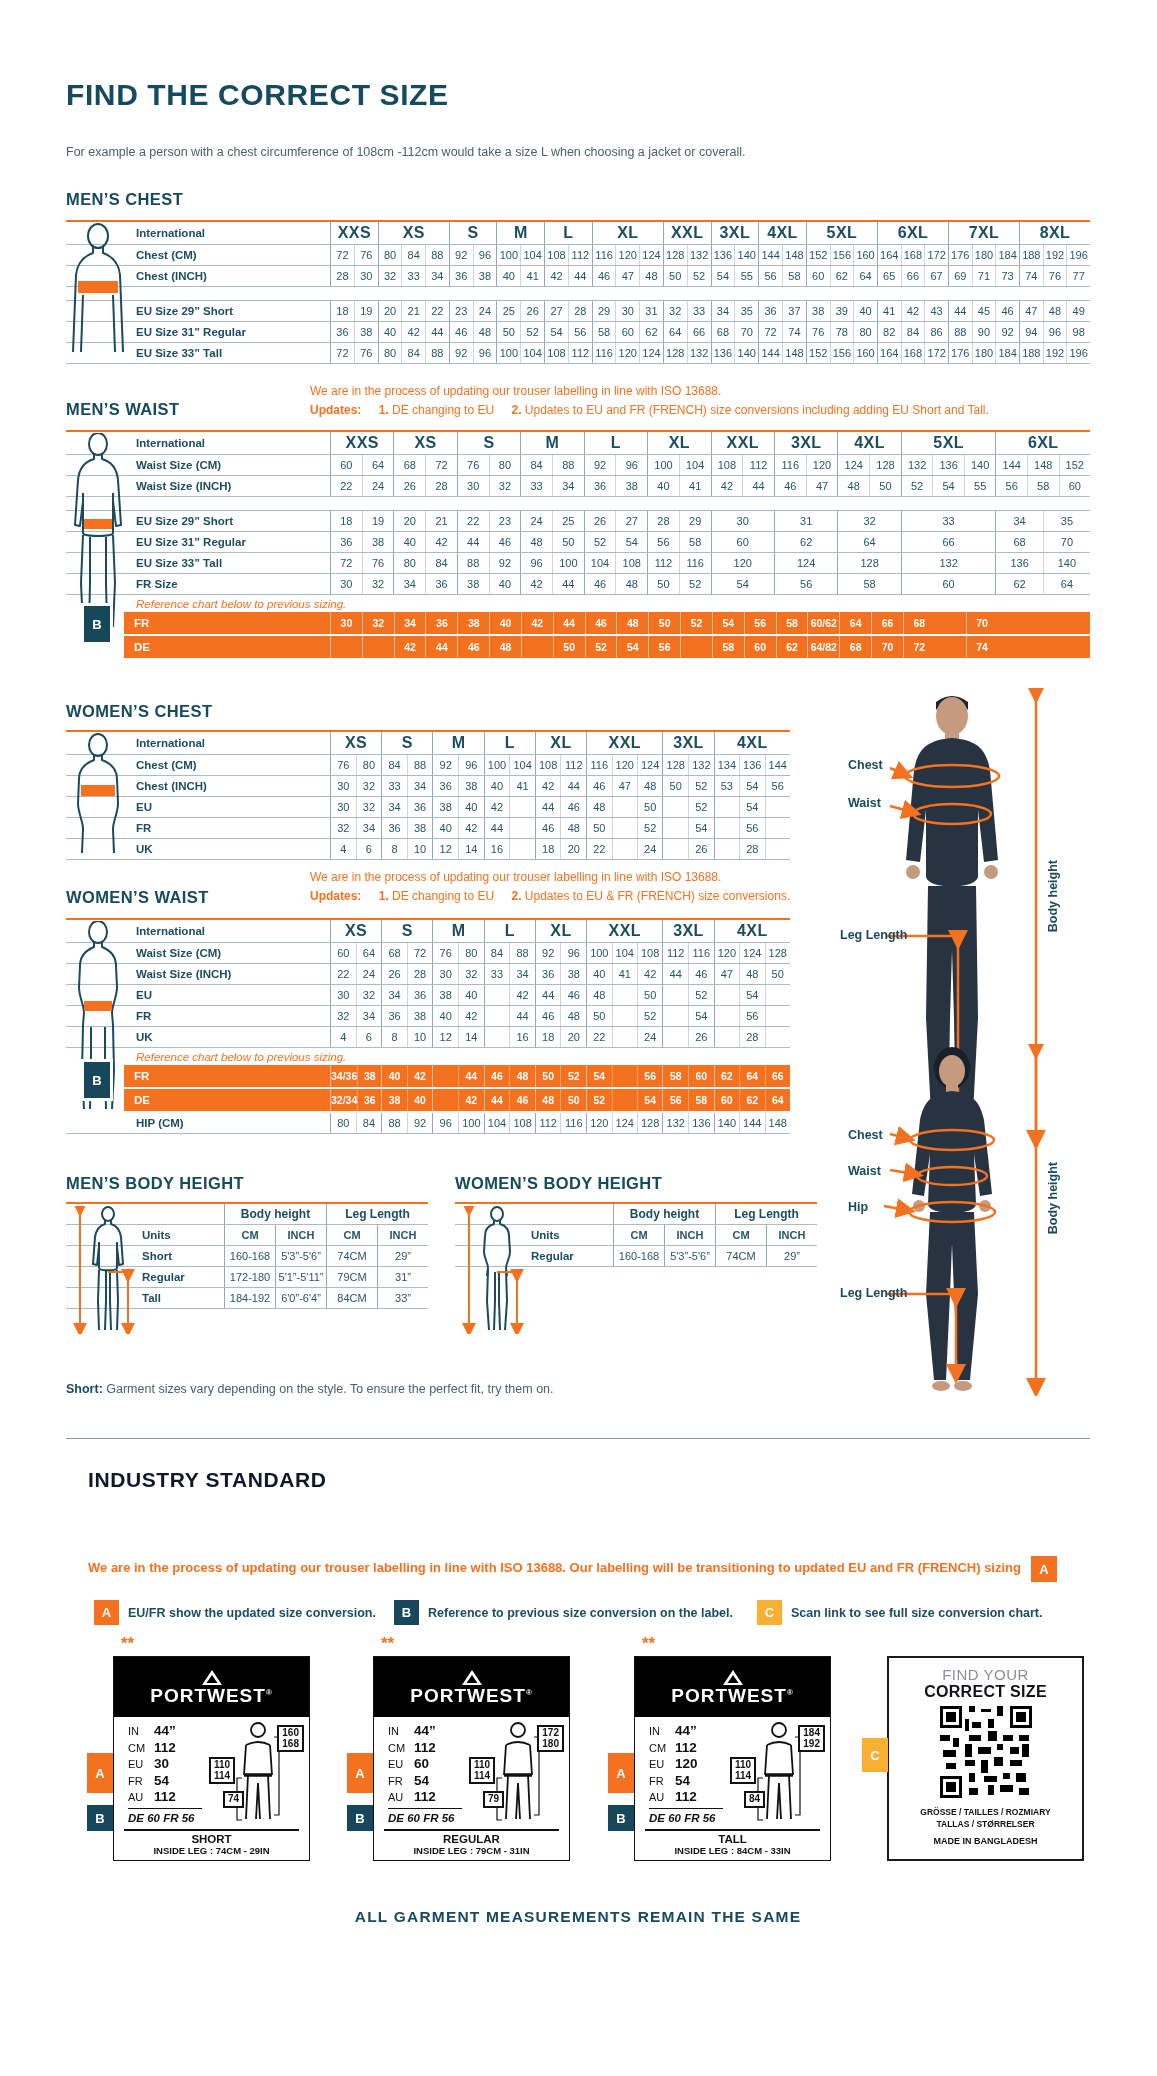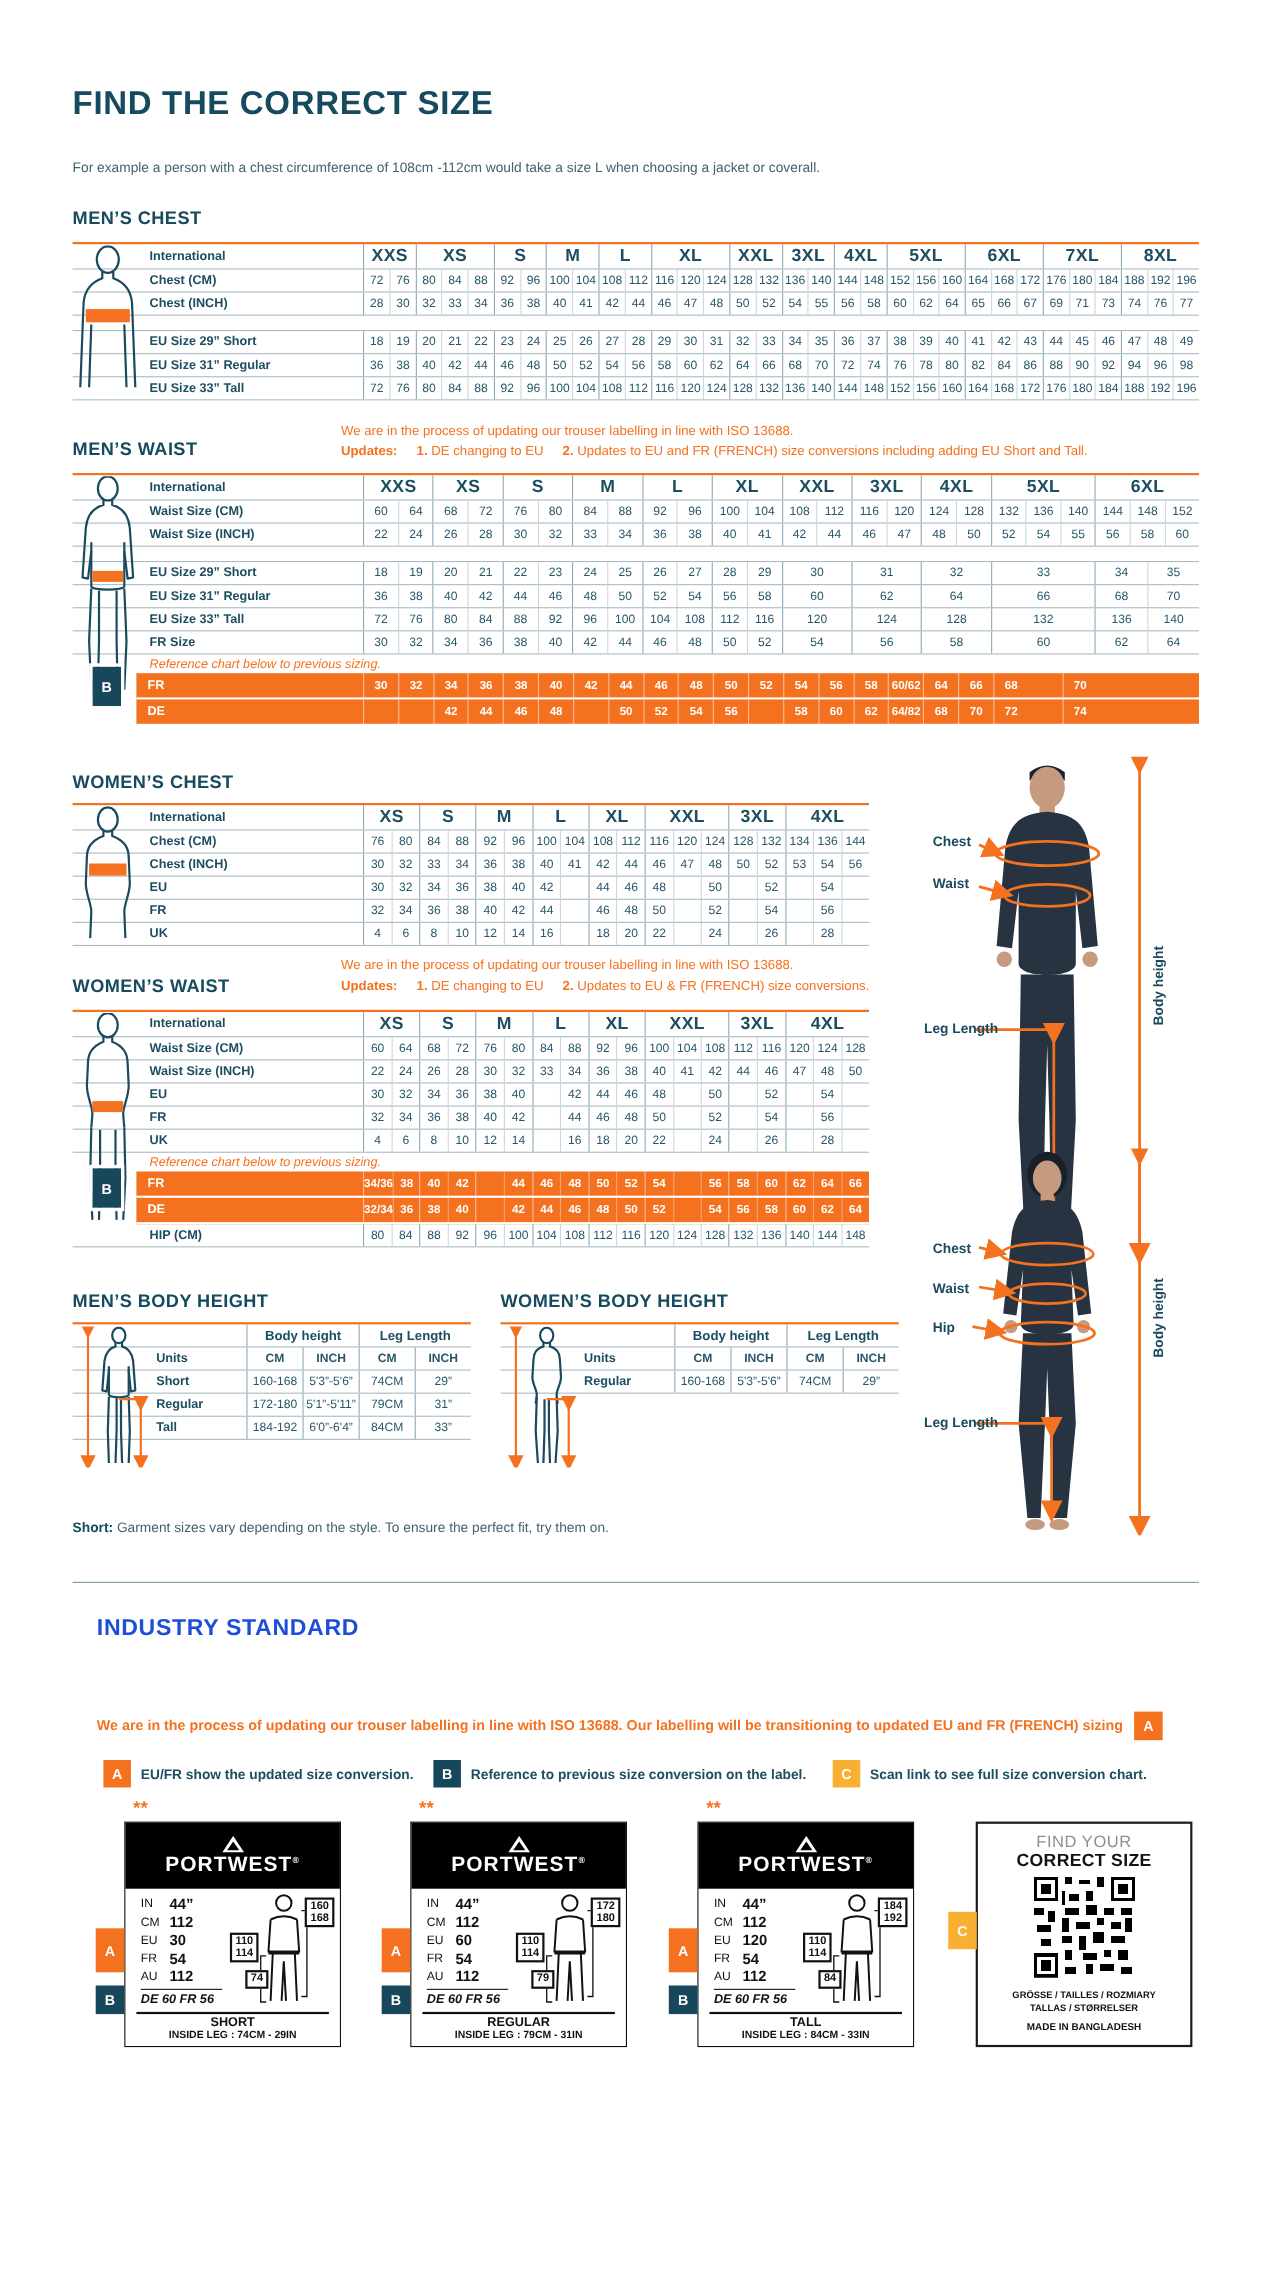--- a/index.html
+++ b/index.html
@@ -44,21 +44,21 @@
   .bh-group{flex:2;display:flex;align-items:center;justify-content:center;border-left:1px solid #8fa9b5;
             font-weight:700;font-size:12px;color:#1d4d61;}
   .bh-head .bh-cell{font-weight:700;}
   
   .figlabel{position:absolute;font-size:12.5px;color:#1b4a5e;font-weight:600;white-space:nowrap;}
   .vlabel{writing-mode:vertical-rl;transform:rotate(180deg);}
   
   .note-line{font-size:12.5px;color:#46626f;}
   .note-line .b{font-weight:800;color:#164a5e;}
   .divider{border-top:1.5px solid #7e98a4;}
-  .kicker{font-size:21px;font-weight:800;color:#1d4ed8;letter-spacing:.6px;}
+  .kicker{font-size:21px;font-weight:800;color:#0f172a;letter-spacing:.6px;}
   .bigtitle{font-size:31px;font-weight:800;color:#f4711f;letter-spacing:.6px;}
   .oraintro{font-size:13px;color:#f4711f;font-weight:600;}
   .inline-badge{display:inline-flex;width:26px;height:26px;background:#f4711f;color:#fff;font-weight:800;
                 align-items:center;justify-content:center;margin-left:10px;vertical-align:middle;font-size:13px;}
   .legend-item{position:absolute;display:flex;align-items:center;gap:9px;font-size:12.5px;color:#1d4d61;font-weight:600;}
   .lg-badge{width:25px;height:25px;display:flex;align-items:center;justify-content:center;color:#fff;font-weight:800;font-size:13px;}
   .lg-orange{background:#f4711f;} .lg-teal{background:#17475a;} .lg-amber{background:#f9b032;}
   
   .stars{position:absolute;color:#f4711f;font-weight:800;font-size:17px;}
   .lcard{position:absolute;width:197px;height:205px;background:#fff;border:1.5px solid #111;box-sizing:border-box;}
@@ -1792,14 +1792,15 @@
       </g>
     </svg>
     <div class="qlangs">
       <div>GRÖSSE / TAILLES / ROZMIARY</div>
       <div>TALLAS / STØRRELSER</div>
     </div>
     <div class="qmade">MADE IN BANGLADESH</div>
     <div class="c-badge">C</div>
   </div>
 
+  <div class="abs footer1" style="left:66px;top:1908px;width:1024px;">ALL GARMENT MEASUREMENTS REMAIN THE SAME</div>
 
 </div>
 
 </body></html>

